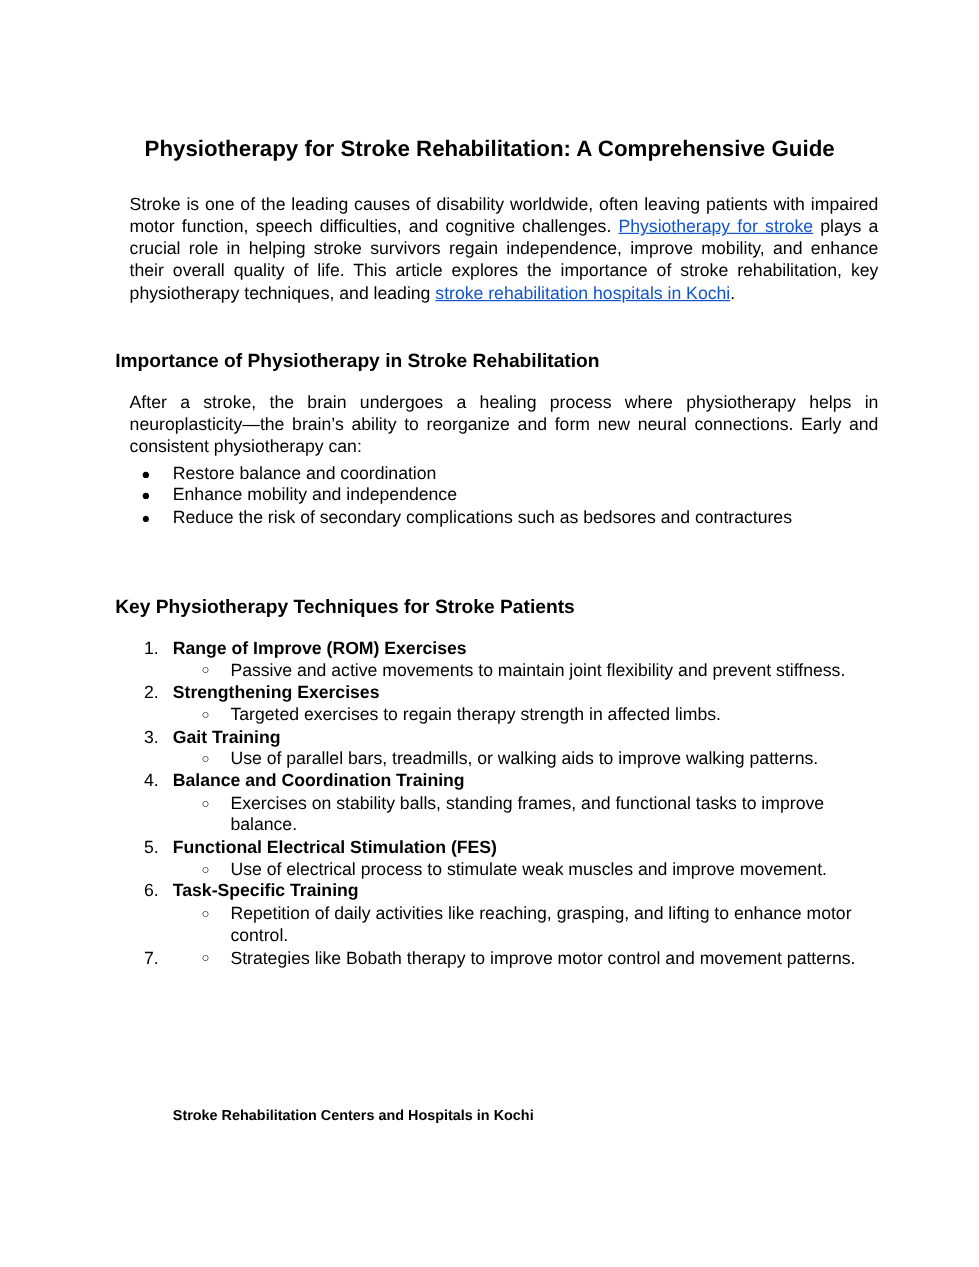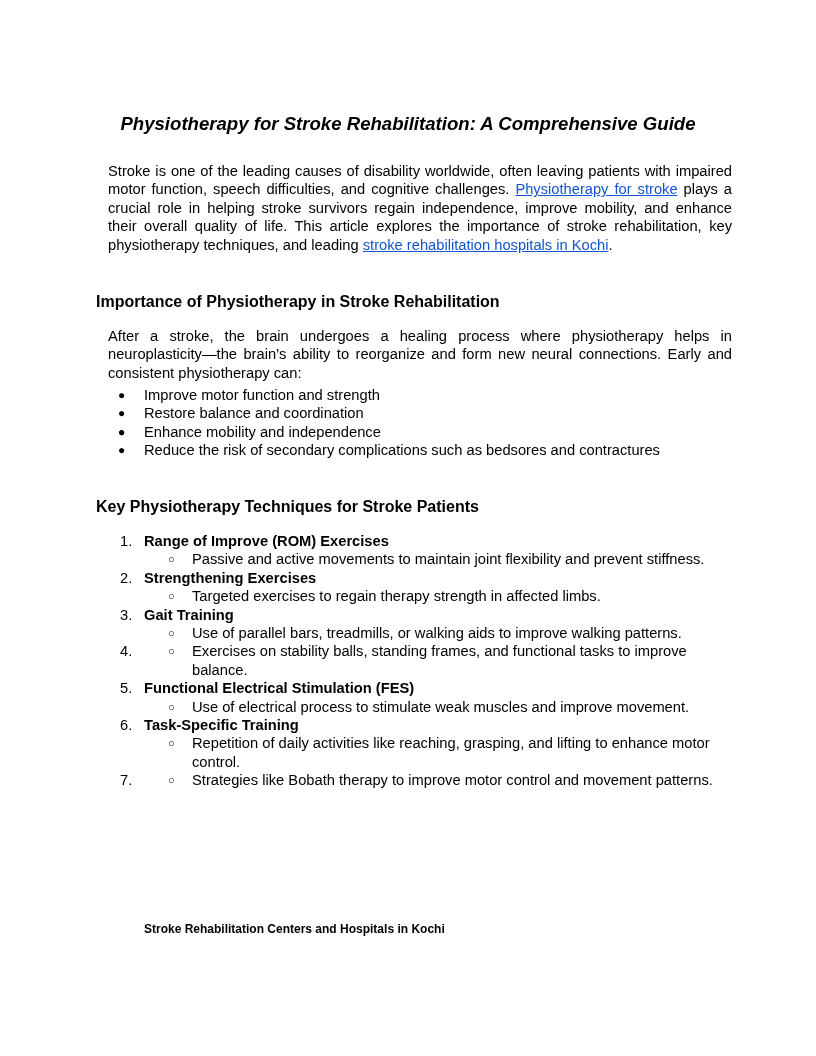--- a/index.html
+++ b/index.html
@@ -3,21 +3,21 @@
   <meta charset="utf-8">
   <style>
     html, body { margin: 0; padding: 0; background: #ffffff; }
     body {
       width: 816px; height: 1056px; overflow: hidden; position: relative;
       font-family: "Liberation Sans", sans-serif; color: #000000;
     }
     .page { position: absolute; left: 96px; top: 0; width: 624px; }
     .title {
       position: absolute; left: 0; top: 113px; width: 624px; text-align: center;
-      font-weight: bold; font-size: 18.6px; line-height: 22px; margin: 0; font-style: italic;
+      font-weight: bold; font-size: 18.6px; line-height: 22px; margin: 0;
     }
     .para {
       position: absolute; left: 0; width: 624px; margin: 12px;
       font-size: 14.7px; line-height: 18.4px; text-align: justify;
     }
     .para.last-left { text-align-last: left; }
     a.link { color: #1155cc; text-decoration: underline; }
     .h2 {
       position: absolute; left: 0; margin: 0; font-weight: bold;
       font-size: 16px; line-height: 20px;
@@ -52,21 +52,21 @@
 <div class="page">
   <h1 class="title">Physiotherapy for Stroke Rehabilitation: A Comprehensive Guide</h1>
 
   <p class="para last-left" style="top:150px;"><span>Stroke is one of the leading causes of disability worldwide, often leaving patients with impaired motor function, speech difficulties, and cognitive challenges. </span><a class="link" href="#">Physiotherapy for stroke</a><span> plays a crucial role in helping stroke survivors regain independence, improve mobility, and enhance their overall quality of life. This article explores the importance of stroke rehabilitation, key physiotherapy techniques, and leading </span><a class="link" href="#">stroke rehabilitation hospitals in Kochi</a><span>.</span></p>
 
   <h2 class="h2" style="top:280px;margin-top:12px;">Importance of Physiotherapy in Stroke Rehabilitation</h2>
 
   <p class="para last-left" style="top:315px;">After a stroke, the brain undergoes a healing process where physiotherapy helps in neuroplasticity—the brain’s ability to reorganize and form new neural connections. Early and consistent physiotherapy can:</p>
 
   <ul class="bullets">
-    <li><span class="dot">●</span><span>Improve motor function and strength</span></li>
+    <li><span class="dot">●</span></li>
     <li><span class="dot">●</span><span>Restore balance and coordination</span></li>
     <li><span class="dot">●</span></li>
     <li><span class="dot">●</span><span>Enhance mobility and independence</span></li>
     <li><span class="dot">●</span><span>Reduce the risk of secondary complications such as bedsores and contractures</span></li>
   </ul>
 
   <h2 class="h2" style="top:497px;">Key Physiotherapy Techniques for Stroke Patients</h2>
 
   <ol class="techs">
     <li>
@@ -79,20 +79,21 @@
       <span class="tname">Strengthening Exercises</span>
       <div class="sub"><span class="circ">○</span><span>Targeted exercises to regain therapy strength in affected limbs.</span></div>
     </li>
     <li>
       <span class="num">3.</span>
       <span class="tname">Gait Training</span>
       <div class="sub"><span class="circ">○</span><span>Use of parallel bars, treadmills, or walking aids to improve walking patterns.</span></div>
     </li>
     <li>
       <span class="num">4.</span>
+      <span class="tname">Balance and Coordination Training</span>
       <div class="sub"><span class="circ">○</span><span>Exercises on stability balls, standing frames, and functional tasks to improve balance.</span></div>
     </li>
     <li>
       <span class="num">5.</span>
       <span class="tname">Functional Electrical Stimulation (FES)</span>
       <div class="sub"><span class="circ">○</span><span>Use of electrical process to stimulate weak muscles and improve movement.</span></div>
     </li>
     <li>
       <span class="num">6.</span>
       <span class="tname">Task-Specific Training</span>

